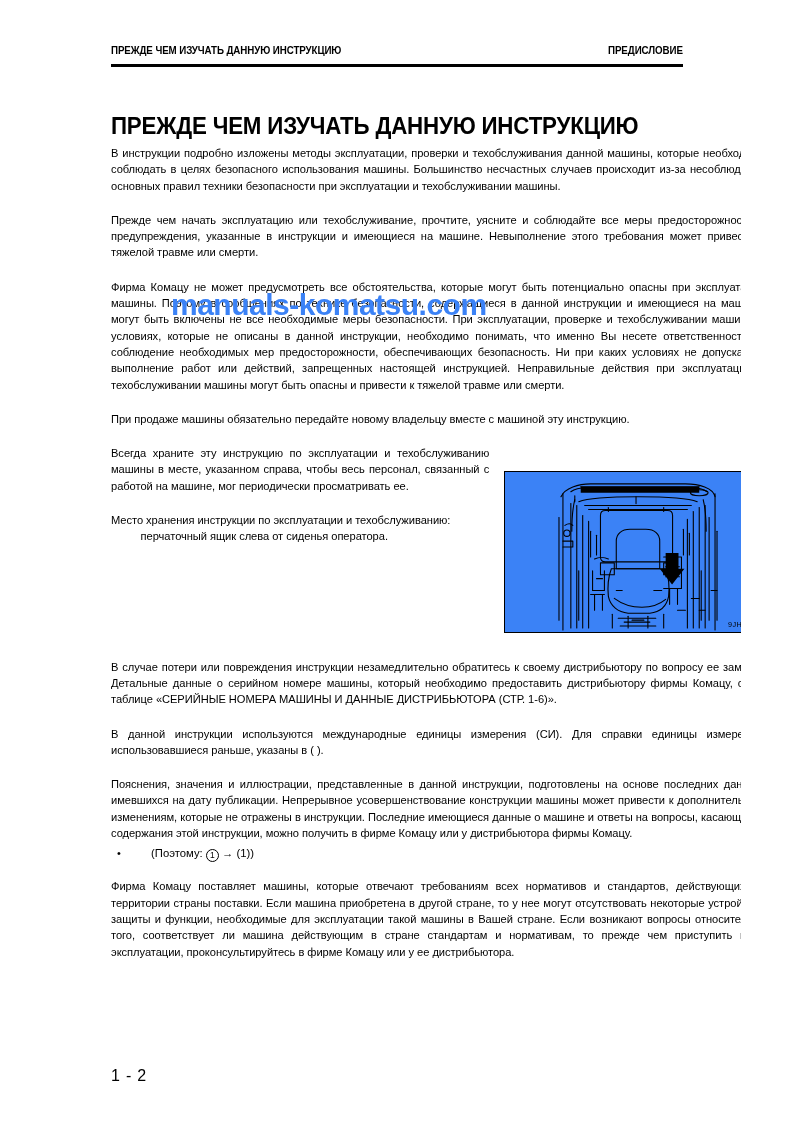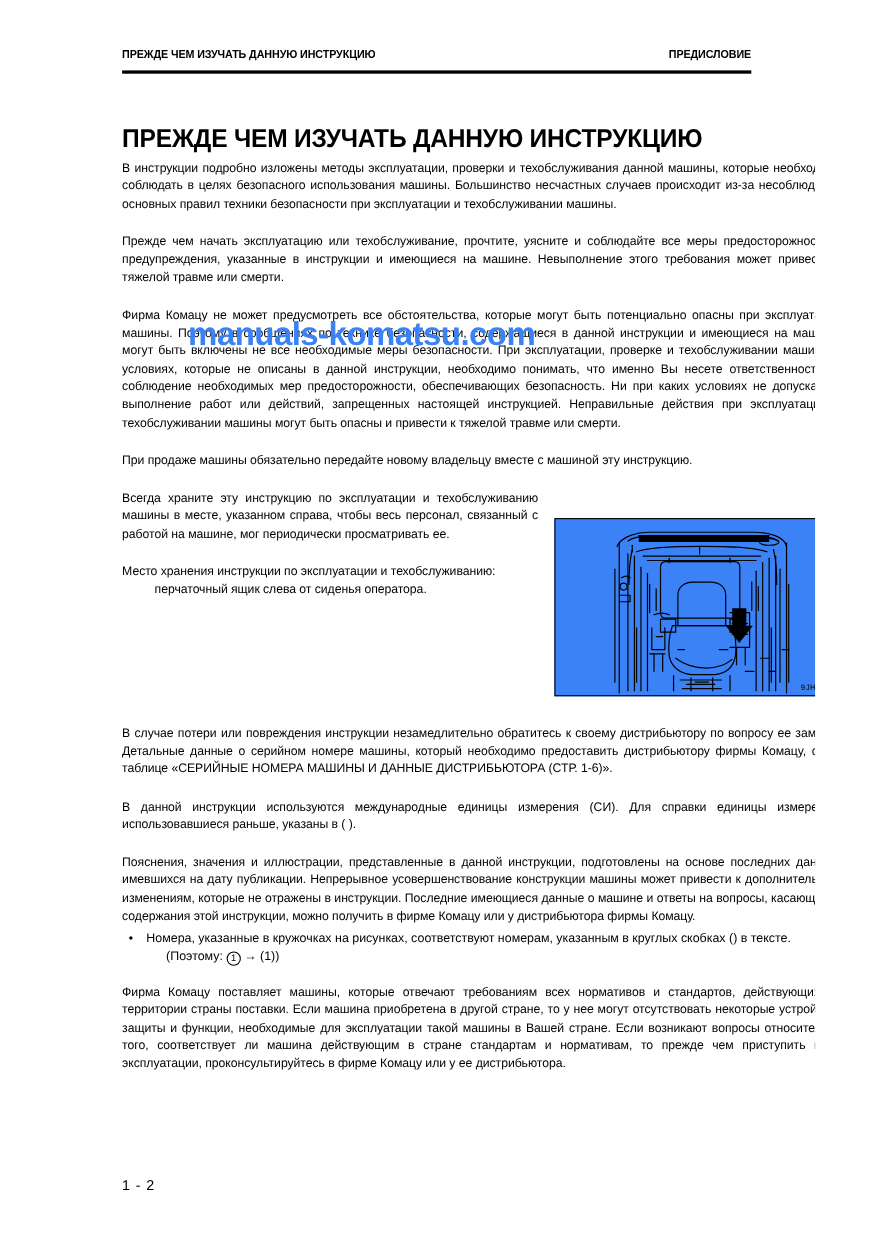--- a/index.html
+++ b/index.html
@@ -168,21 +168,21 @@
     transform: scaleX(1.0);
     pointer-events: none;
     font-family: "Liberation Sans", sans-serif;
   }
 
   
   .page-number {
     position: absolute;
     left: 58px;
     bottom: 38px;
-    font-size: 13px;
+    font-size: 16px;
     letter-spacing: 0.8px;
   }
 </style>
 </head>
 <body>
 
 <div class="page">
 
   <div class="running-header">
     <div class="rh-row">
@@ -215,21 +215,20 @@
 
     <p class="para">В случае потери или повреждения инструкции незамедлительно обратитесь к своему дистрибьютору по вопросу ее замены. Детальные данные о серийном номере машины, который необходимо предоставить дистрибьютору фирмы Комацу, см. в таблице «СЕРИЙНЫЕ НОМЕРА МАШИНЫ И ДАННЫЕ ДИСТРИБЬЮТОРА (СТР. 1-6)».</p>
 
     <p class="para">В данной инструкции используются международные единицы измерения (СИ). Для справки единицы измерения, использовавшиеся раньше, указаны в ( ).</p>
 
     <p class="para" style="margin-bottom:4px">Пояснения, значения и иллюстрации, представленные в данной инструкции, подготовлены на основе последних данных, имевшихся на дату публикации. Непрерывное усовершенствование конструкции машины может привести к дополнительным изменениям, которые не отражены в инструкции. Последние имеющиеся данные о машине и ответы на вопросы, касающиеся содержания этой инструкции, можно получить в фирме Комацу или у дистрибьютора фирмы Комацу.</p>
 
     <ul class="bullets">
       <li>
         <span class="dot">•</span>
-        <span>Номера, указанные в кружочках на рисунках, соответствуют номерам, указанным в круглых скобках () в тексте.</span>
         <span class="sub-line"><span>(Поэтому: </span><span class="circled">1</span><span> → (1))</span></span>
       </li>
     </ul>
 
     <p class="para">Фирма Комацу поставляет машины, которые отвечают требованиям всех нормативов и стандартов, действующих на территории страны поставки. Если машина приобретена в другой стране, то у нее могут отсутствовать некоторые устройства защиты и функции, необходимые для эксплуатации такой машины в Вашей стране. Если возникают вопросы относительно того, соответствует ли машина действующим в стране стандартам и нормативам, то прежде чем приступить к ее эксплуатации, проконсультируйтесь в фирме Комацу или у ее дистрибьютора.</p>
 
   </div>
 
   <div class="figure-box">
     <svg viewBox="0 0 268 162" xmlns="http://www.w3.org/2000/svg" fill="none" stroke="#000" stroke-width="1.1" stroke-linecap="round" stroke-linejoin="round">

